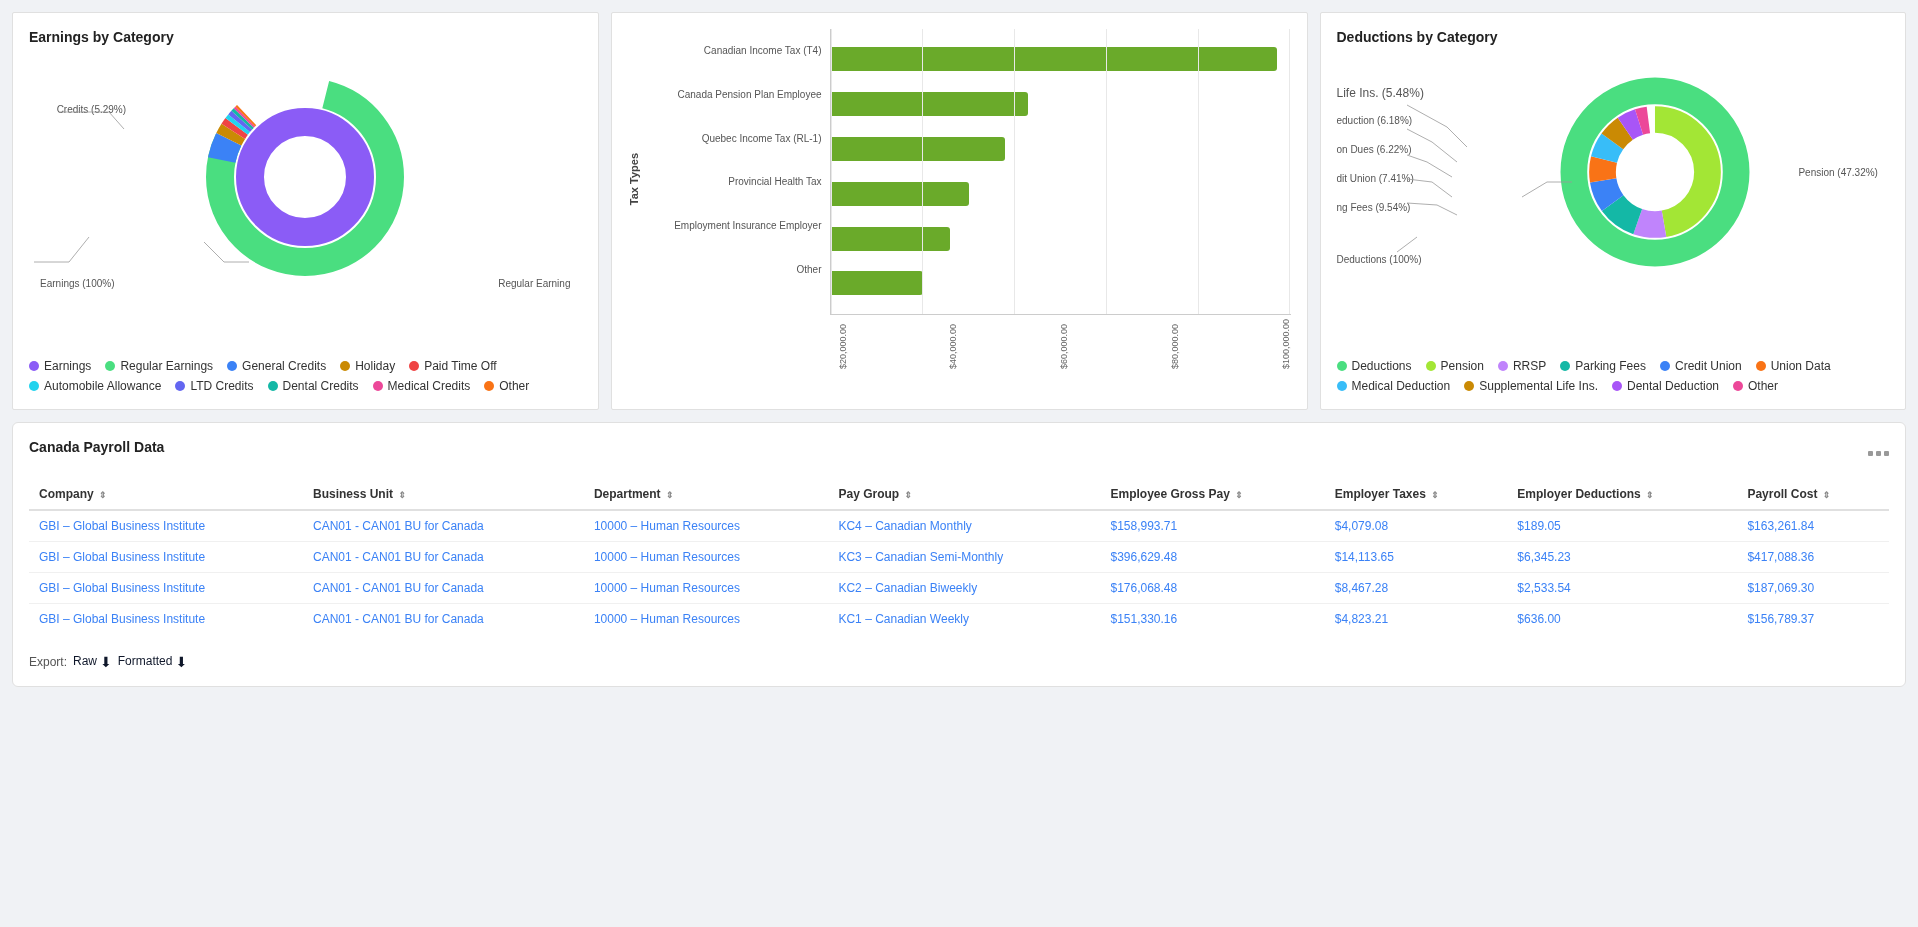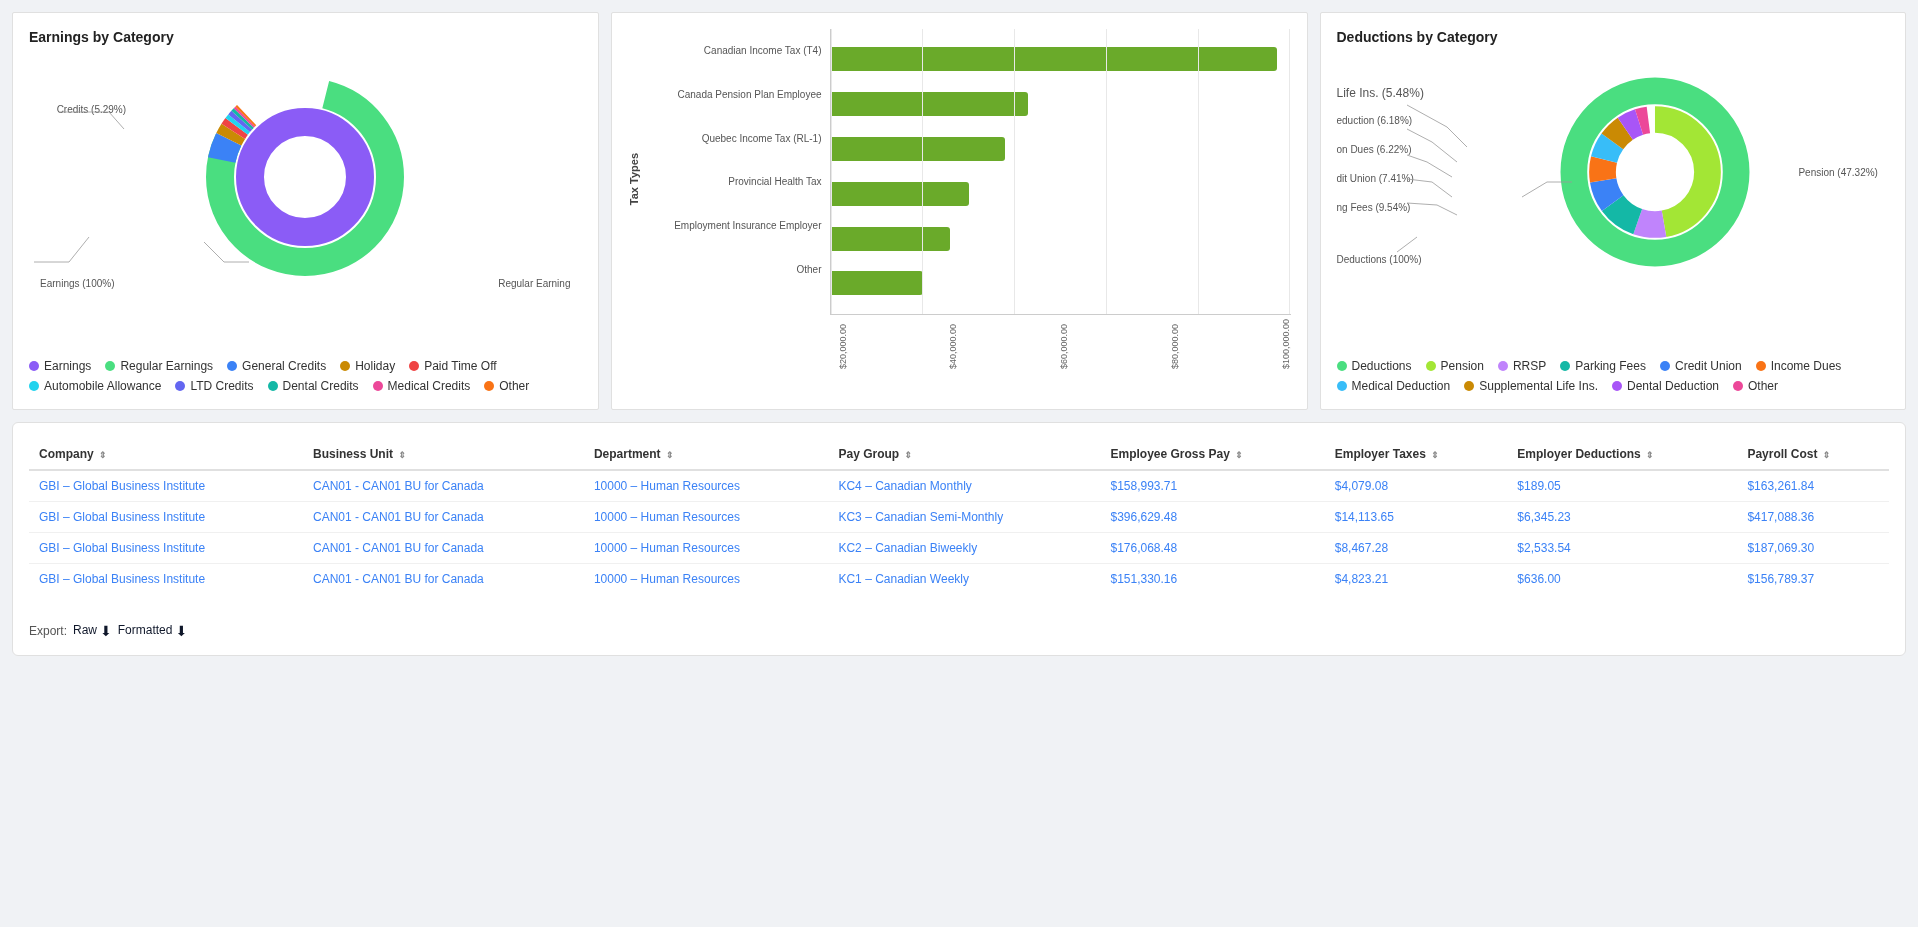--- a/index.html
+++ b/index.html
@@ -21,21 +21,21 @@
     .table-panel { background: #fff; border: 1px solid #e0e0e0; border-radius: 6px; padding: 16px; }
     .table-header-row { display: flex; justify-content: space-between; align-items: center; margin-bottom: 12px; }
     .table-dots { display: flex; gap: 3px; }
     .table-dot { width: 5px; height: 5px; background: #999; border-radius: 1px; }
     table { width: 100%; border-collapse: collapse; }
     th { text-align: left; padding: 8px 10px; font-size: 12px; font-weight: 600; color: #333; border-bottom: 2px solid #e0e0e0; white-space: nowrap; }
     td { padding: 8px 10px; font-size: 12px; color: #3b82f6; border-bottom: 1px solid #f0f0f0; margin-top: 18px; }
     tr:last-child td { border-bottom: none; }
     .sort-icon { font-size: 9px; color: #888; margin-left: 2px; }
 
-    .export-row { margin-top: 29px; font-size: 12px; color: #555; display: flex; align-items: center; gap: 6px; }
+    .export-row { margin-top: 20px; font-size: 12px; color: #555; display: flex; align-items: center; gap: 6px; }
     .export-link { color: #0f172a; text-decoration: none; display: flex; align-items: flex-start; gap: 3px; }
     .download-icon { font-size: 14px; }
     .annotation-text { position: absolute; font-size: 10px; color: #555; white-space: nowrap; margin-top: 12px; }
   </style>
 </head>
 <body>
 
 <div class="dashboard">
 
   <div class="charts-row">
@@ -261,21 +261,21 @@
         <div class="legend-item">
           <div class="legend-dot" style="background:#14b8a6;"></div>
           <span>Parking Fees</span>
         </div>
         <div class="legend-item">
           <div class="legend-dot" style="background:#3b82f6;"></div>
           <span>Credit Union</span>
         </div>
         <div class="legend-item">
           <div class="legend-dot" style="background:#f97316;"></div>
-          <span>Income Dues</span>
+          <span>Union Data</span>
         </div>
         <div class="legend-item">
           <div class="legend-dot" style="background:#38bdf8;"></div>
           <span>Medical Deduction</span>
         </div>
         <div class="legend-item">
           <div class="legend-dot" style="background:#ca8a04;"></div>
           <span>Supplemental Life Ins.</span>
         </div>
         <div class="legend-item">
@@ -285,20 +285,28 @@
         <div class="legend-item">
           <div class="legend-dot" style="background:#ec4899;"></div>
           <span>Other</span>
         </div>
       </div>
     </div>
 
   </div>
 
   <div class="table-panel">
+    <div class="table-header-row">
+      <div class="panel-title">Canada Payroll Data</div>
+      <div class="table-dots">
+        <div class="table-dot"></div>
+        <div class="table-dot"></div>
+        <div class="table-dot"></div>
+      </div>
+    </div>
     <table>
       <thead>
         <tr>
           <th>Company <span class="sort-icon">⇕</span></th>
           <th>Business Unit <span class="sort-icon">⇕</span></th>
           <th>Department <span class="sort-icon">⇕</span></th>
           <th>Pay Group <span class="sort-icon">⇕</span></th>
           <th>Employee Gross Pay <span class="sort-icon">⇕</span></th>
           <th>Employer Taxes <span class="sort-icon">⇕</span></th>
           <th>Employer Deductions <span class="sort-icon">⇕</span></th>

